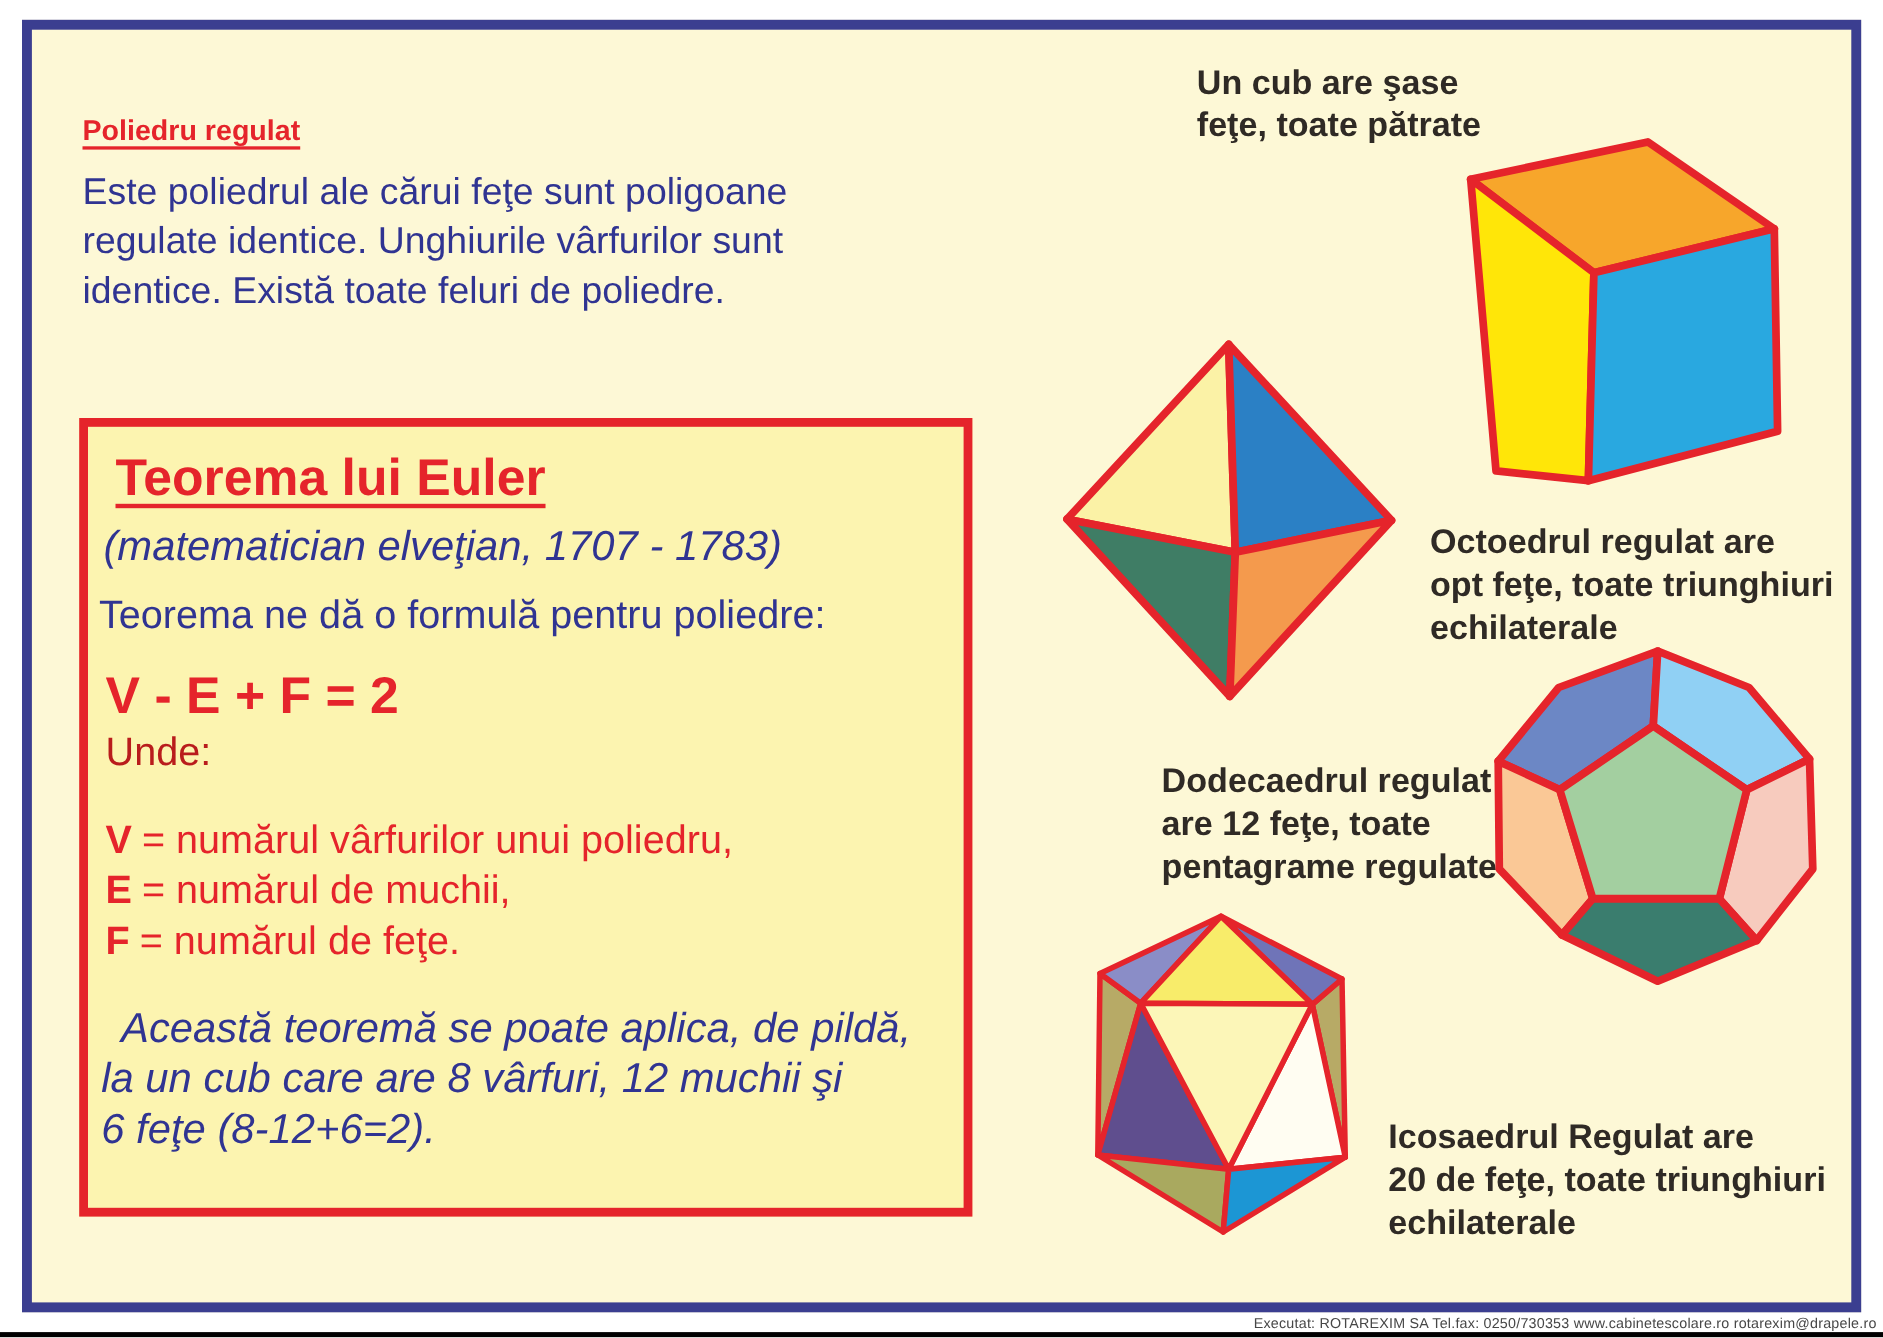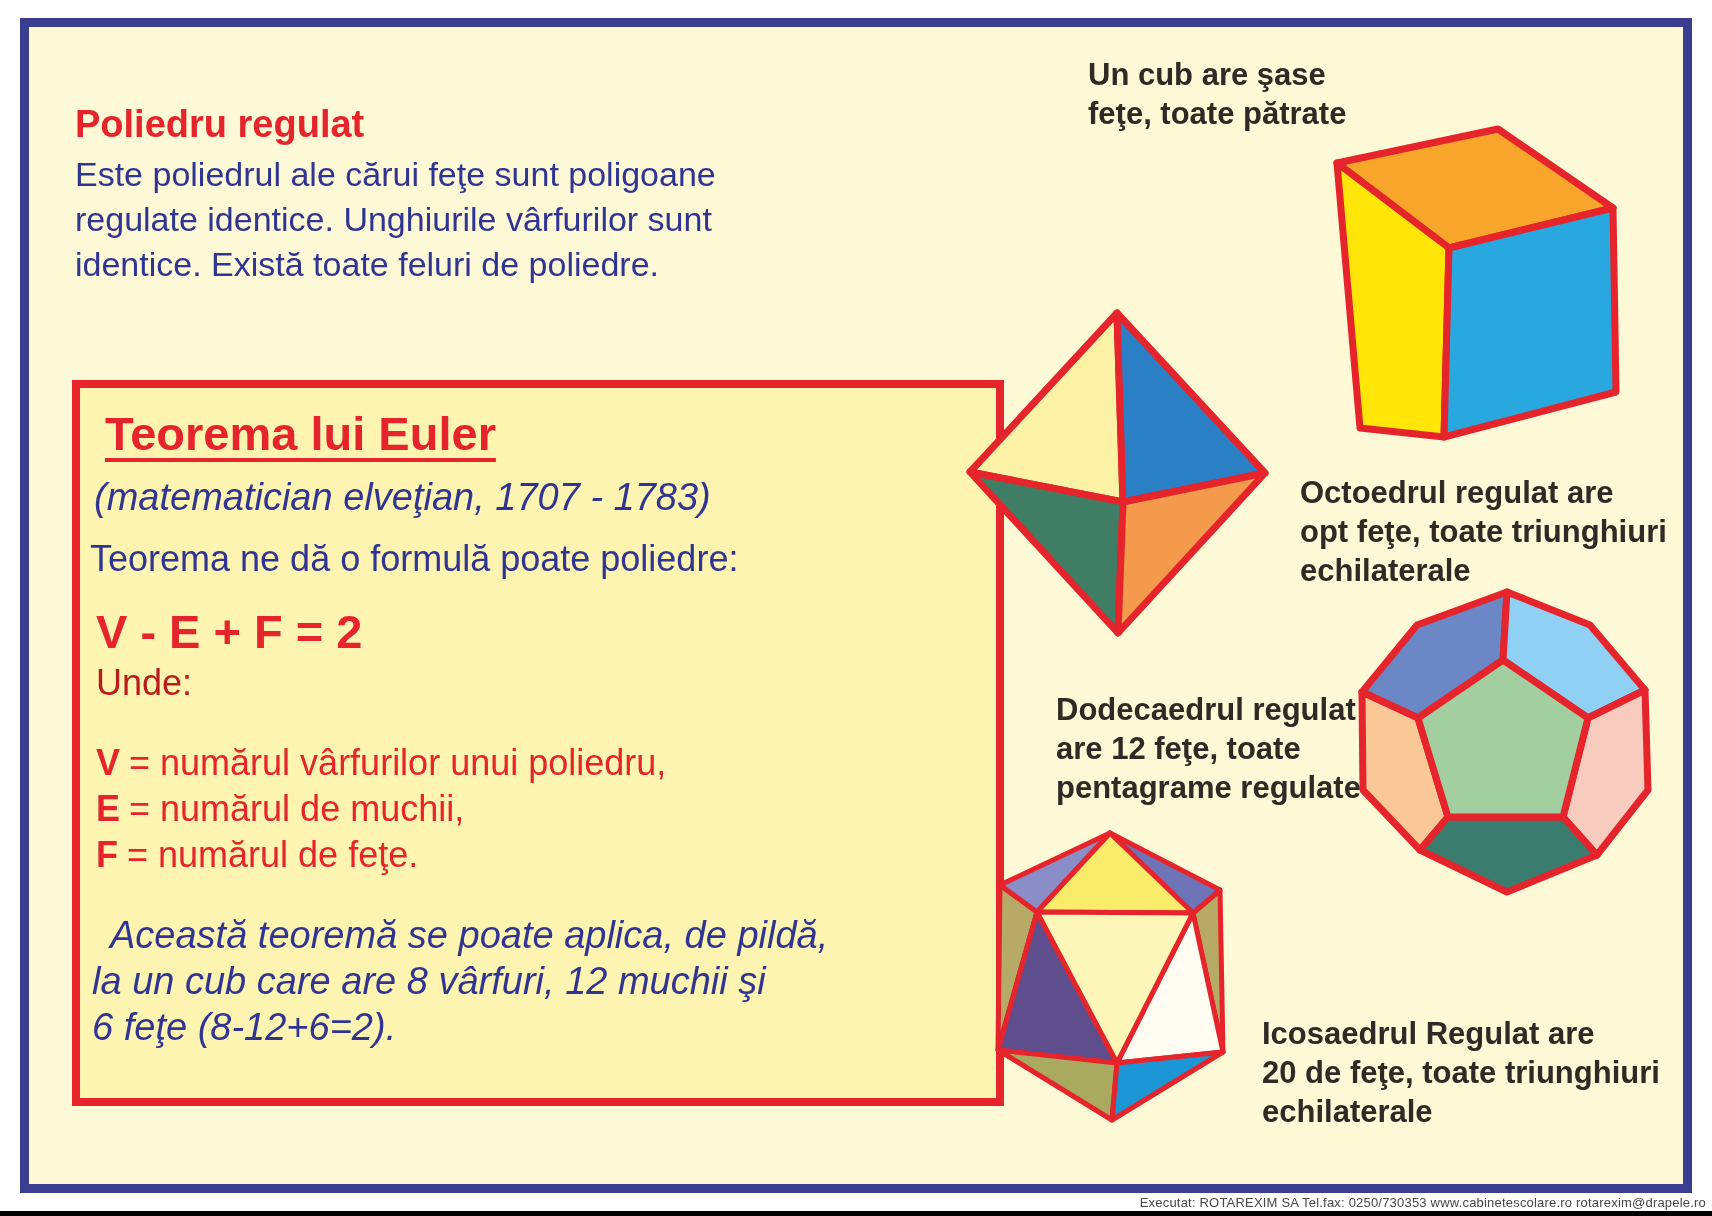--- a/index.html
+++ b/index.html
@@ -9,26 +9,26 @@
   }
   .poster-frame{
     position:absolute;left:20px;top:18px;width:1672px;height:1175px;
     background:#FDF8D6;border:9px solid #3B3E90;box-sizing:border-box;
   }
   .bottom-black-bar{position:absolute;left:0;bottom:0;width:1712px;height:5px;background:#000000;}
   .footer-credit{
     position:absolute;right:6px;top:1195px;font-size:13px;color:#474747;letter-spacing:0.2px;
   }
   .intro-title{
-    position:absolute;left:75px;top:103px;font-size:38px;font-weight:bold;color:#E5242B;
-    text-decoration-thickness:3px;text-underline-offset:6px;
+    position:absolute;left:75px;top:103px;font-size:26px;font-weight:bold;color:#E5242B;
+    text-decoration:underline;text-decoration-thickness:3px;text-underline-offset:6px;
   }
   .intro-body{position:absolute;left:75px;top:152px;font-size:34px;color:#303492;line-height:45px;}
   .euler-box{
-    position:absolute;left:72px;top:380px;width:932px;height:726px;
+    position:absolute;left:72px;top:380px;width:812px;height:726px;
     border:8px solid #E5242B;box-sizing:border-box;background:#FCF4B0;
   }
   .box-title{
     position:absolute;left:25px;top:18px;font-size:47px;font-weight:bold;color:#E5242B;
     text-decoration:underline;text-decoration-thickness:4px;text-underline-offset:8px;
   }
   .box-subtitle{position:absolute;left:14px;top:88px;font-size:38px;font-style:italic;color:#303492;}
   .box-lead{position:absolute;left:10px;top:150px;font-size:36px;color:#303492;}
   .box-formula{position:absolute;left:16px;top:216px;font-size:47px;font-weight:bold;color:#E5242B;}
   .box-where{position:absolute;left:16px;top:274px;font-size:36px;color:#b91c1c;}
@@ -60,21 +60,21 @@
   <div class="intro-title">Poliedru regulat</div>
   <div class="intro-body">
     <div>Este poliedrul ale cărui feţe sunt poligoane</div>
     <div>regulate identice. Unghiurile vârfurilor sunt</div>
     <div>identice. Există toate feluri de poliedre.</div>
   </div>
 
   <div class="euler-box">
     <div class="box-title">Teorema lui Euler</div>
     <div class="box-subtitle">(matematician elveţian, 1707 - 1783)</div>
-    <div class="box-lead">Teorema ne dă o formulă poate poliedre:</div>
+    <div class="box-lead">Teorema ne dă o formulă pentru poliedre:</div>
     <div class="box-formula">V - E + F = 2</div>
     <div class="box-where">Unde:</div>
     <div class="box-defs">
       <div>
         <span class="sym">V</span><span>= numărul vârfurilor unui poliedru,</span>
       </div>
       <div>
         <span class="sym">E</span><span>= numărul de muchii,</span>
       </div>
       <div>

